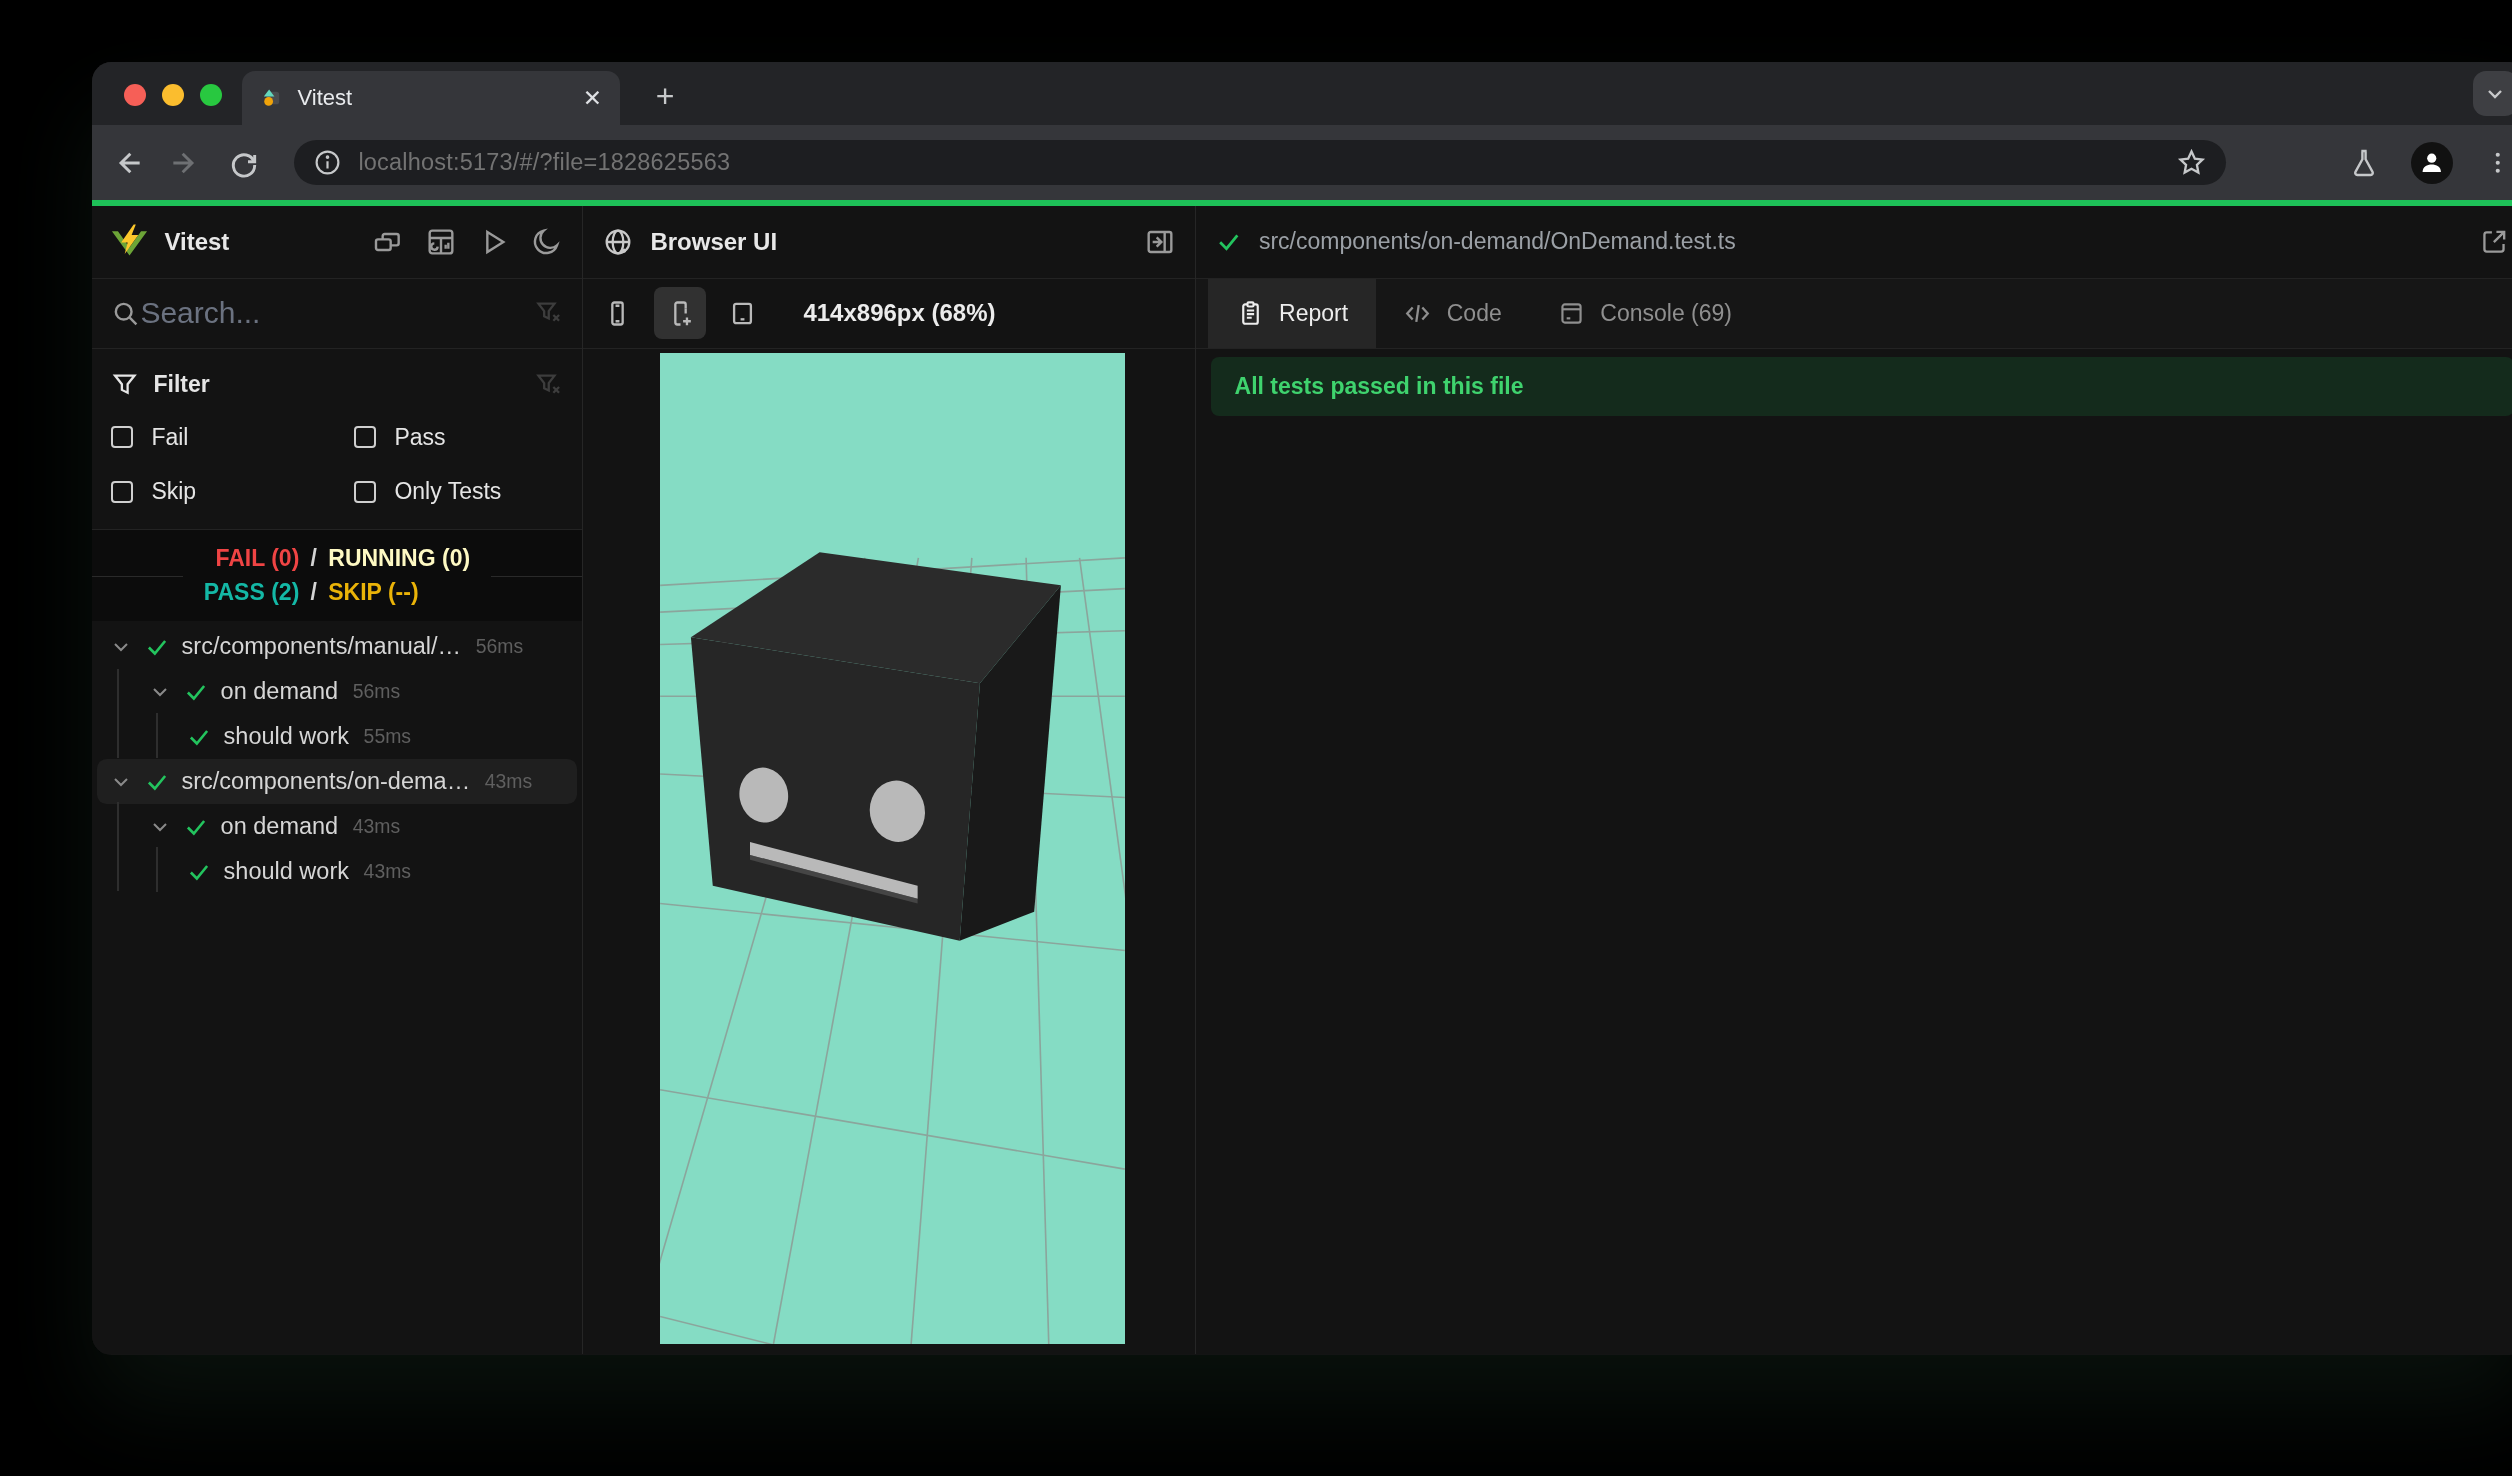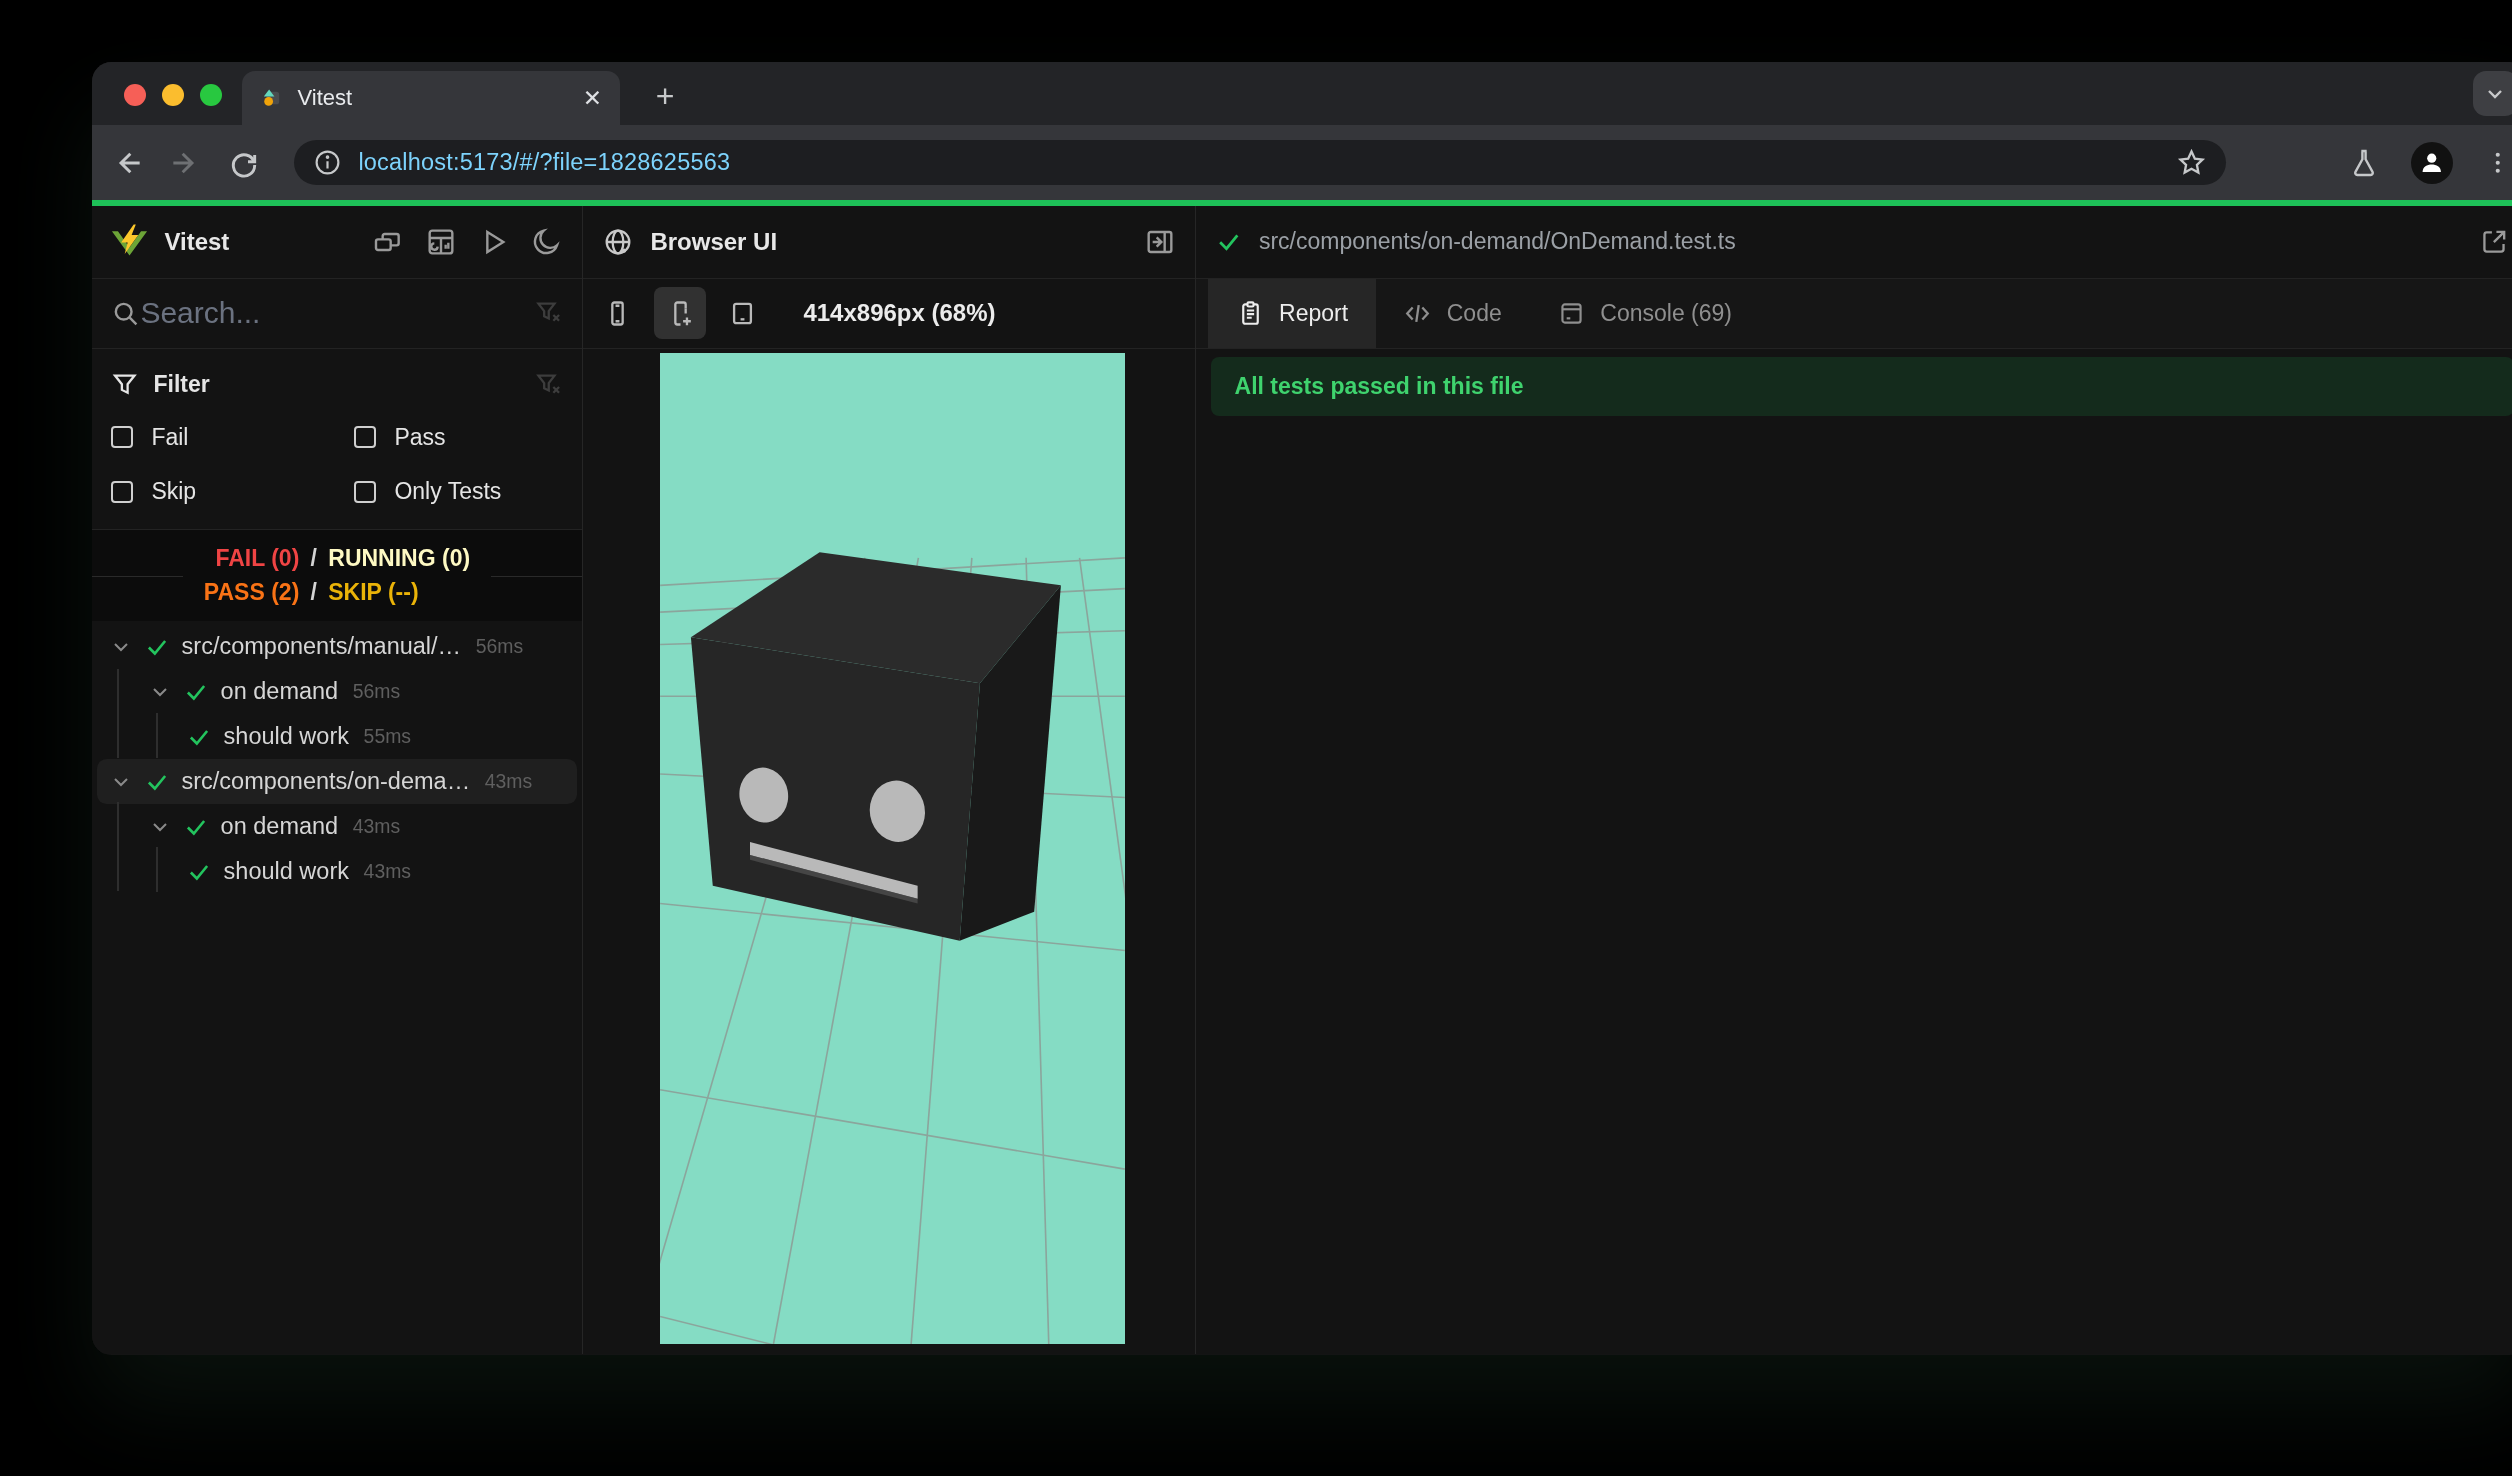--- a/index.html
+++ b/index.html
@@ -26,21 +26,21 @@
     background:#3e3f43; display:flex; align-items:center; justify-content:center; color:#c8c9cb; }
 
   
   .browser-toolbar { position:relative; height:75px; background:#35363a; display:flex; align-items:center; }
   .nav-ic { width:37px; height:37px; display:flex; align-items:center; justify-content:center; color:#c6c8ca; }
   .nav-ic.dim { color:#6e7073; }
   .nav-ic.back{ margin-left:18px; } .nav-ic.fwd{ margin-left:18.6px; } .nav-ic.reload{ margin-left:23px; }
   .urlpill { position:absolute; left:202px; top:15.4px; width:1932px; height:45px; border-radius:23px;
     background:#1d1e21; display:flex; align-items:center; padding:0 19.4px; }
   .urlpill .info { color:#c6c8ca; margin-right:16px; display:flex; }
-  .url-text { color:#7dd3fc; font-size:23.5px; letter-spacing:0.2px; flex:1; }
+  .url-text { color:#737373; font-size:23.5px; letter-spacing:0.2px; flex:1; }
   .star { color:#c6c8ca; display:flex; }
   .tb-right { position:absolute; right:18px; display:flex; align-items:center; gap:31px; }
   .flask { color:#c6c8ca; display:flex; }
   .avatar { width:42px; height:42px; border-radius:50%; background:#111; display:flex; align-items:center; justify-content:center; }
   .dots { color:#c6c8ca; display:flex; }
 
   
   .progress { height:5.7px; background:#1ec158; }
 
   
@@ -64,21 +64,21 @@
   .filter-label { font-size:23px; font-weight:700; margin-left:14.6px; flex:1; }
   .chkgrid { display:grid; grid-template-columns:243px 1fr; row-gap:27.5px; margin-top:14.6px; }
   .chk { display:flex; align-items:center; gap:18px; color:#e5e5e5; font-size:23px; }
   .box { width:22px; height:22px; border:2px solid #cfcfcf; border-radius:4px; background:transparent; }
 
   .summary { position:relative; height:91px; background:#0c0c0c; display:flex; align-items:center; justify-content:center; }
   .summary .rule { position:absolute; left:0; right:0; top:50%; height:1.6px; background:#2a2a2a; }
   .sums { position:relative; z-index:1; background:#0c0c0c; padding:0 21px; display:grid;
     grid-template-columns:auto auto auto; column-gap:11.3px; row-gap:6.5px; font-size:23px; font-weight:700; }
   .sums .r { text-align:right; }
-  .c-fail{ color:#ef4444; } .c-run{ color:#fef9c3; } .c-pass{ color:#f97316; } .c-skip{ color:#eab308; }
+  .c-fail{ color:#ef4444; } .c-run{ color:#fef9c3; } .c-pass{ color:#14b8a6; } .c-skip{ color:#eab308; }
   .c-sep{ color:#d4d4d4; text-align:center; }
 
   .tree { position:relative; padding-top:3.2px; }
   .trow { position:relative; height:45px; display:flex; align-items:center; font-size:23.5px; color:#d6d6d6; }
   .trow .dur { color:#5f5f5f; font-size:19.4px; margin-left:14.6px; }
   .trow.sel { background:#1f1f1f; border-radius:9.7px; margin:0 4.9px; }
   .chev { color:#8a8a8a; display:flex; }
   .tick { color:#23c45e; display:flex; margin:0 0 0 11.3px; }
   .guide { position:absolute; width:1.6px; background:#2e2e2e; }
 

